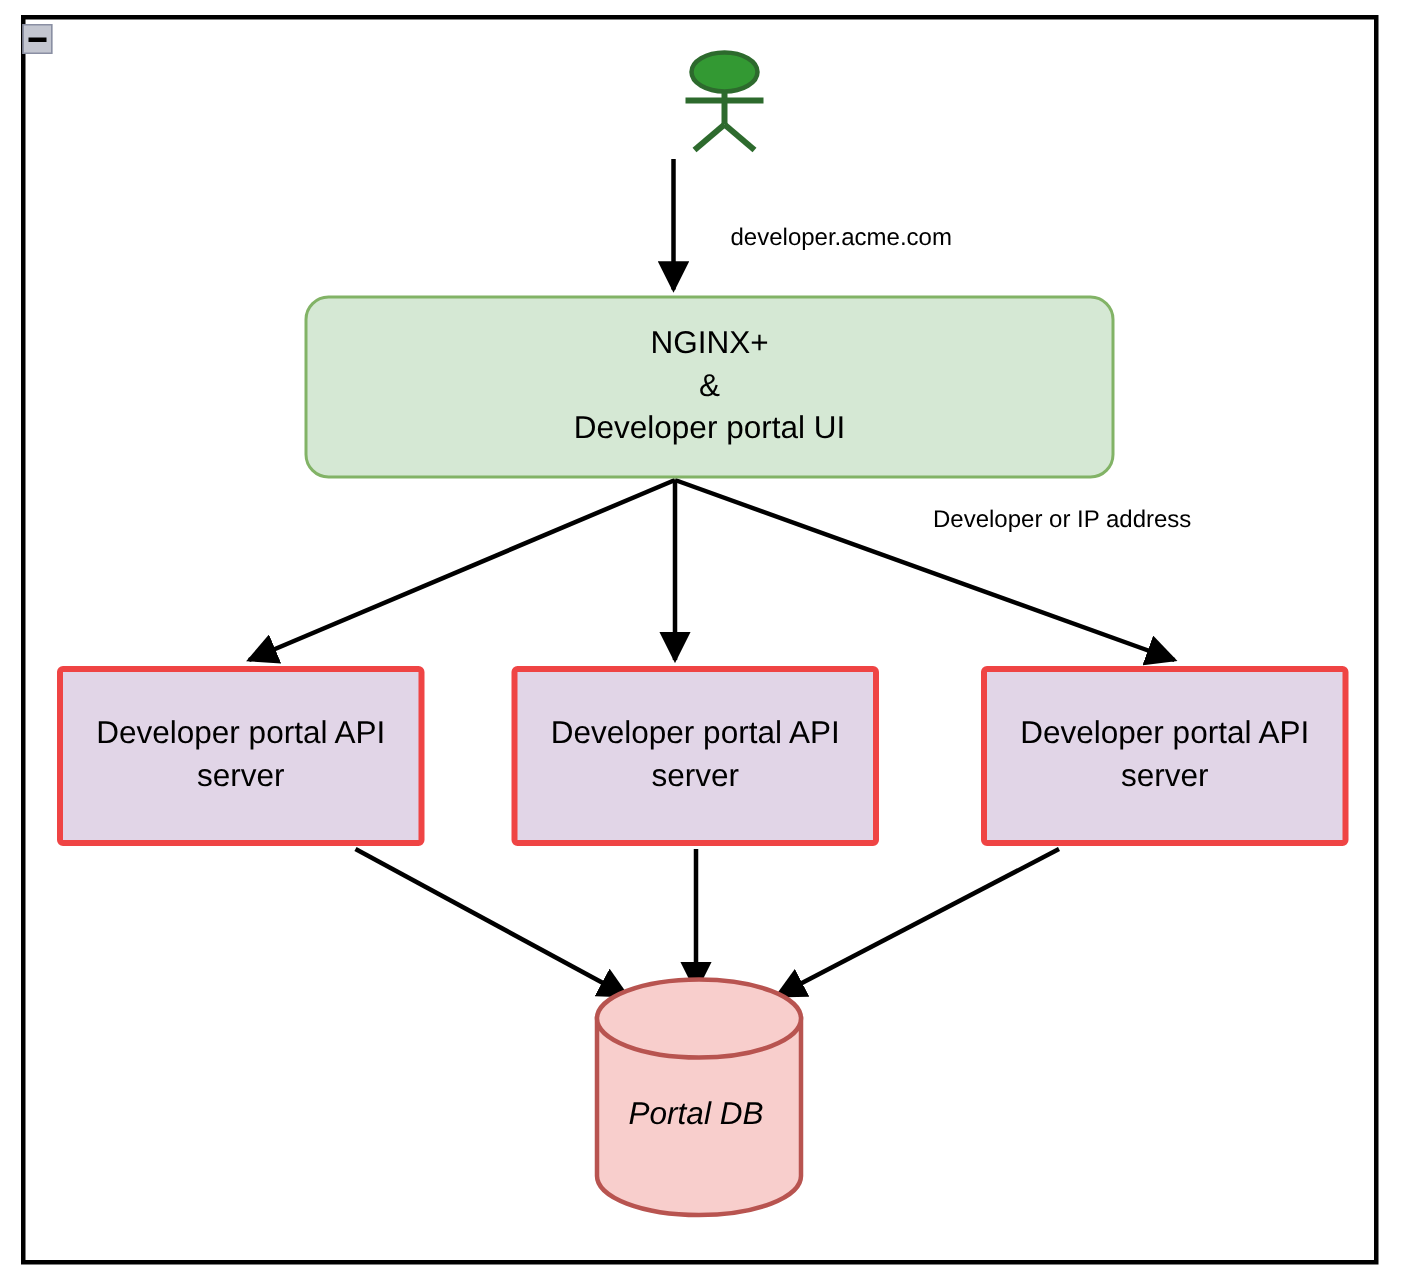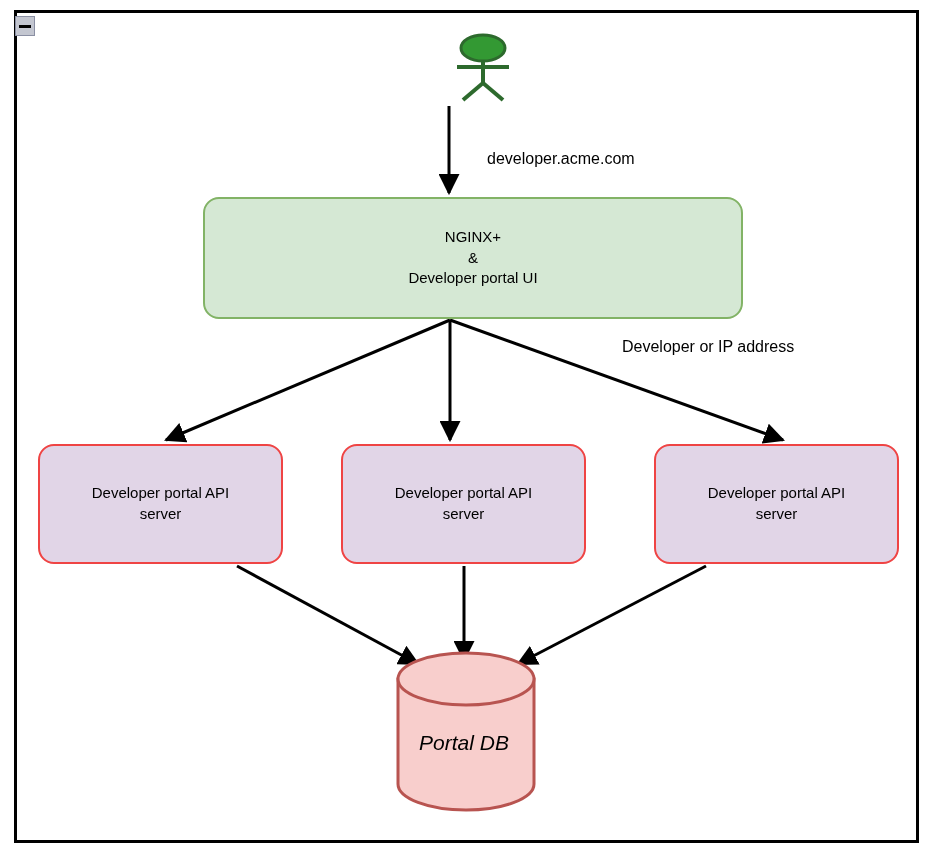--- a/index.html
+++ b/index.html
@@ -58,41 +58,41 @@
     pointer-events: none;
   }
   
   .node {
     position: absolute;
     box-sizing: border-box;
     display: flex;
     align-items: center;
     justify-content: center;
     text-align: center;
-    font-size: 15px;
+    font-size: 21px;
     line-height: 1.38;
     color: #000000;
     white-space: pre-line;
   }
   .node-gateway {
     left: 203px;
     top: 197px;
     width: 540px;
     height: 122px;
     background: #d5e8d4;
     border: 2px solid #82b366;
     border-radius: 16px;
   }
   .node-api {
     top: 444px;
     width: 245px;
     height: 120px;
     background: #e1d5e7;
-    border: 2px solid #ef4444;
-    border-radius: 16px;
+    border: 4px solid #ef4444;
+    border-radius: 4px;
     padding: 0 12px;
   }
   .node-api-1 { left: 38px; }
   .node-api-2 { left: 341px; }
   .node-api-3 { left: 654px; }
 
   
   .node-db {
     position: absolute;
     left: 396px;

